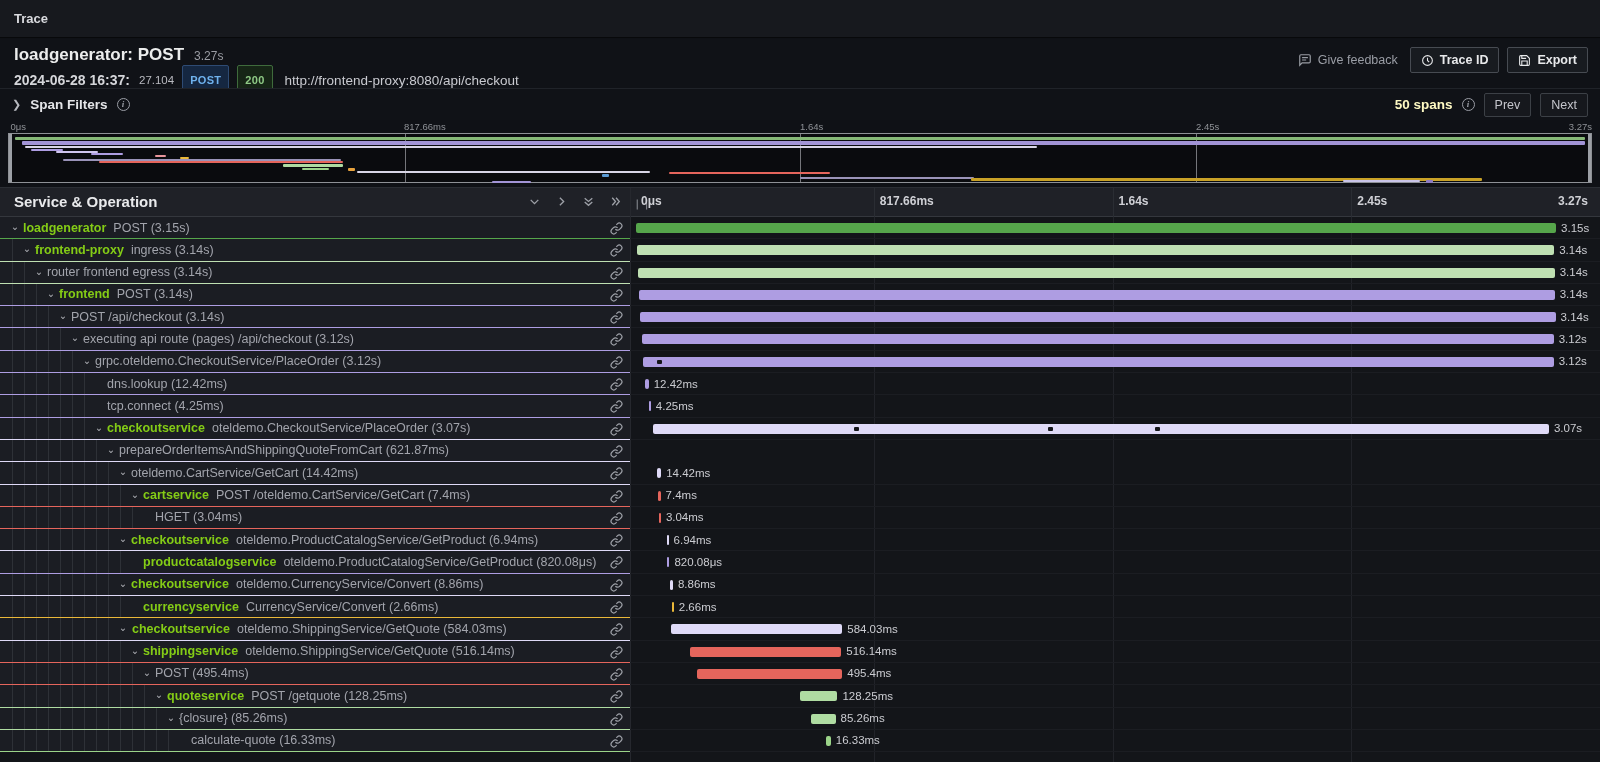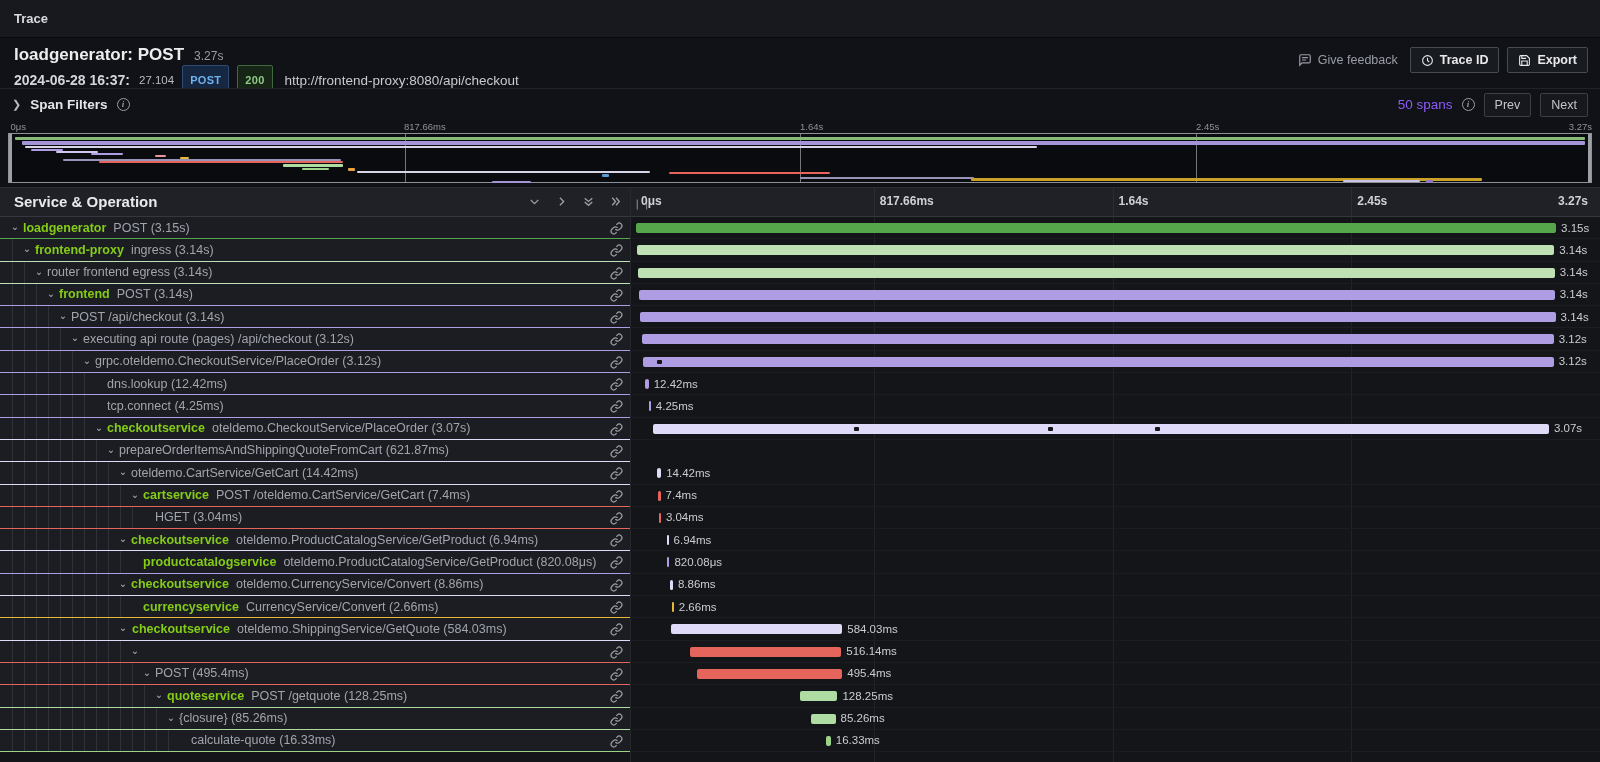--- a/index.html
+++ b/index.html
@@ -42,21 +42,21 @@
   
   .filters-row {
     position:absolute; top:88px; left:0; right:0; height:32px;
     background:#101217; border-top:1px solid #202329;
     display:flex; align-items:center; padding:0 12px;
   }
   .sf-left { display:flex; align-items:center; gap:9px; }
   .sf-chev { color:#b7b9bf; font-size:11px; }
   .sf-label { font-size:13.5px; font-weight:700; color:#e4e5e8; }
   .sf-right { margin-left:auto; display:flex; align-items:center; gap:9px; }
-  .span-count { font-size:13.5px; font-weight:400; color:#8b5cf6;text-align:center; }
+  .span-count { font-size:13.5px; font-weight:700; color:#fef9c3;text-align:center; }
   .mini-btn {
     height:24px; padding:0 10px; display:flex; align-items:center;
     background:#16181d; border:1px solid #3c4046; border-radius:2px;
     color:#c4c5cb; font-size:12.5px; cursor:pointer;
   }
   .info-i {
     width:13px; height:13px; border:1px solid #9a9da5; border-radius:50%;
     color:#9a9da5; font-size:9px; line-height:11px; text-align:center;
     font-family:"Liberation Serif", serif; font-style:italic; font-weight:700;
   }
@@ -683,20 +683,21 @@
           <i class="guide" style="left: 24px;"></i>
           <i class="guide" style="left: 36px;"></i>
           <i class="guide" style="left: 48px;"></i>
           <i class="guide" style="left: 60px;"></i>
           <i class="guide" style="left: 72px;"></i>
           <i class="guide" style="left: 84px;"></i>
           <i class="guide" style="left: 96px;"></i>
           <i class="guide" style="left: 108px;"></i>
           <i class="guide" style="left: 120px;"></i>
           <span class="chev" style="left: 128px;">⌄</span>
+          <span class="nc-text" style="left: 143px;"><span class="svc">shippingservice</span><span class="op">oteldemo.ShippingService/GetQuote (516.14ms)</span></span>
           <span class="link-ic"><svg width="13" height="13" viewBox="0 0 24 24" fill="none" stroke="#9ea1a8" stroke-width="2.2">
               <path d="M10 13a5 5 0 0 0 7.54.54l3-3a5 5 0 0 0-7.07-7.07l-1.72 1.71"></path>
               <path d="M14 11a5 5 0 0 0-7.54-.54l-3 3a5 5 0 0 0 7.07 7.07l1.71-1.71"></path>
             </svg></span>
         </div>
         <div class="chart-cell">
           <div style="position: absolute; left: 5px; width: 955px; top: 0px; bottom: 0px;">
             <div class="bar" style="left: 5.8%; width: 15.8%; background: rgb(229, 101, 92);"></div>
             <span class="dur-label" style="left: calc(21.6% + 5px);">516.14ms</span>
           </div>

